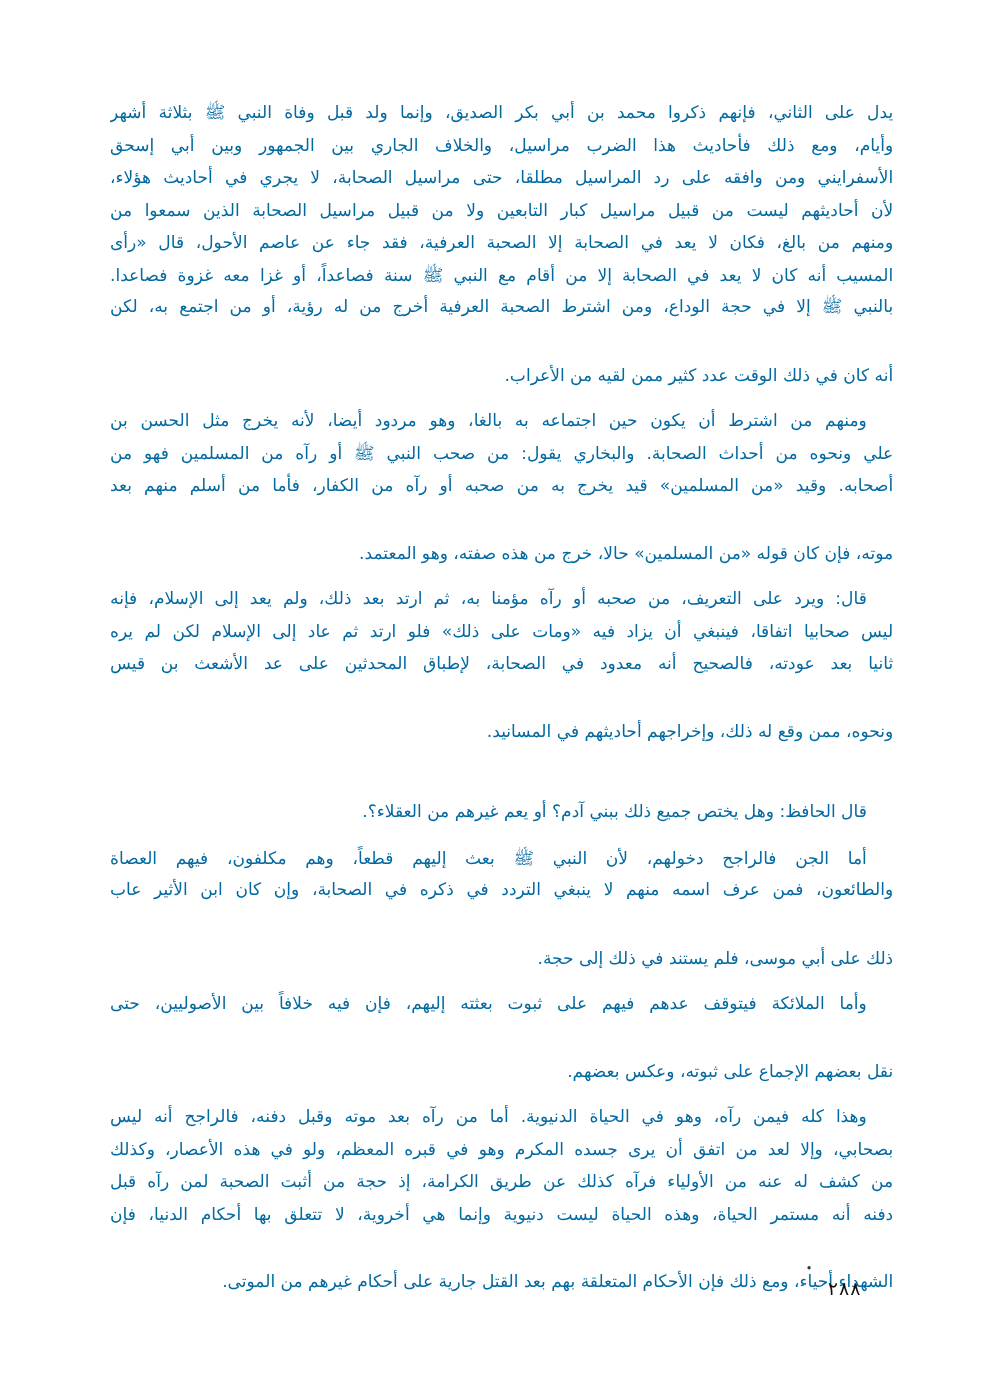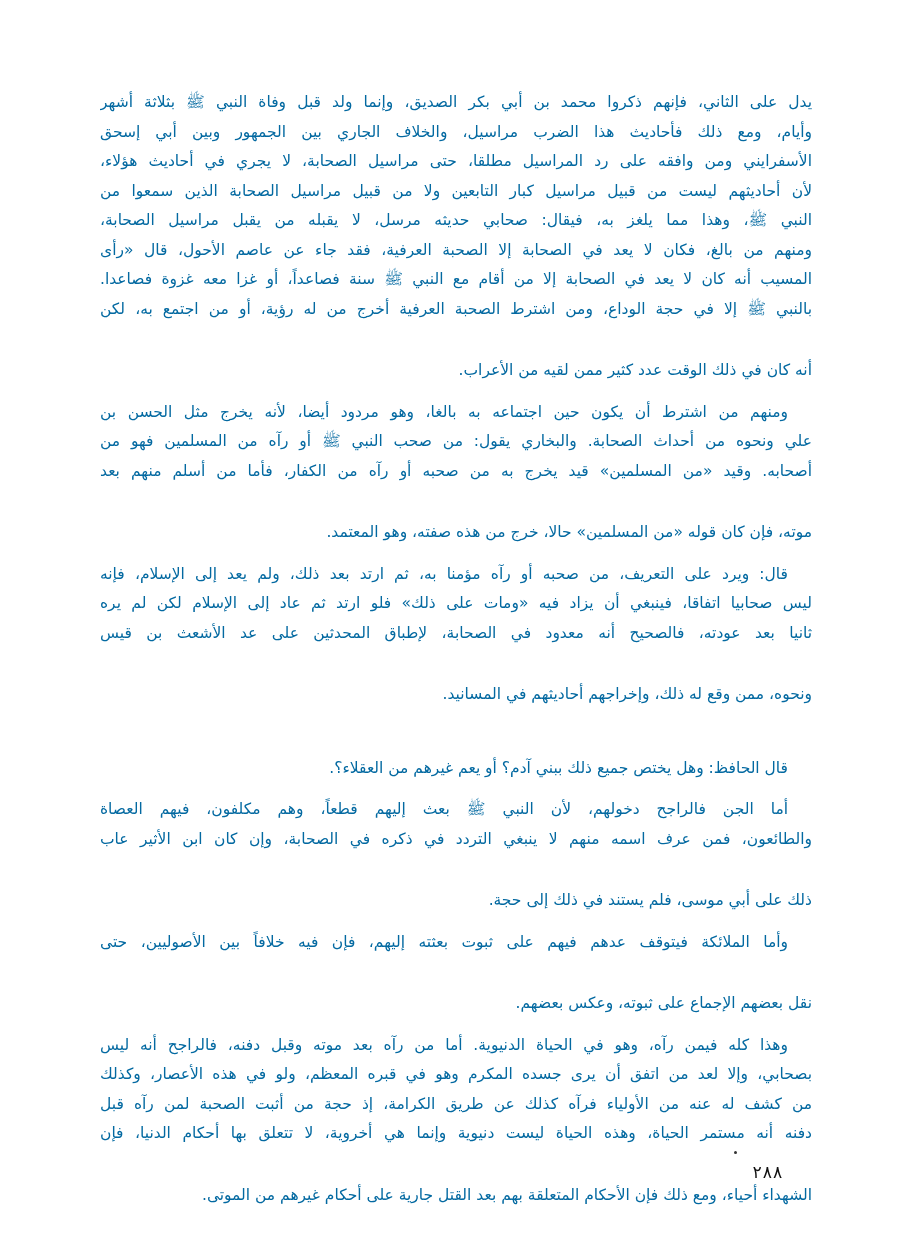--- a/index.html
+++ b/index.html
@@ -16,21 +16,20 @@
 </head>
 <body>
 
 <div class="page">
 
   <div class="para">
     <span class="line">يدل على الثاني، فإنهم ذكروا محمد بن أبي بكر الصديق، وإنما ولد قبل وفاة النبي ﷺ بثلاثة أشهر</span>
     <span class="line">وأيام، ومع ذلك فأحاديث هذا الضرب مراسيل، والخلاف الجاري بين الجمهور وبين أبي إسحق</span>
     <span class="line">الأسفرايني ومن وافقه على رد المراسيل مطلقا، حتى مراسيل الصحابة، لا يجري في أحاديث هؤلاء،</span>
     <span class="line">لأن أحاديثهم ليست من قبيل مراسيل كبار التابعين ولا من قبيل مراسيل الصحابة الذين سمعوا من</span>
-    <span class="line">النبي ﷺ، وهذا مما يلغز به، فيقال: صحابي حديثه مرسل، لا يقبله من يقبل مراسيل الصحابة،</span>
     <span class="line">ومنهم من بالغ، فكان لا يعد في الصحابة إلا الصحبة العرفية، فقد جاء عن عاصم الأحول، قال «رأى</span>
     <span class="line">المسيب أنه كان لا يعد في الصحابة إلا من أقام مع النبي ﷺ سنة فصاعداً، أو غزا معه غزوة فصاعدا.</span>
     <span class="line">بالنبي ﷺ إلا في حجة الوداع، ومن اشترط الصحبة العرفية أخرج من له رؤية، أو من اجتمع به، لكن</span>
     <span class="line last">أنه كان في ذلك الوقت عدد كثير ممن لقيه من الأعراب.</span>
   </div>
   <div class="gap"></div>
 
   <div class="para">
     <span class="line indent">ومنهم من اشترط أن يكون حين اجتماعه به بالغا، وهو مردود أيضا، لأنه يخرج مثل الحسن بن</span>
     <span class="line">علي ونحوه من أحداث الصحابة. والبخاري يقول: من صحب النبي ﷺ أو رآه من المسلمين فهو من</span>

